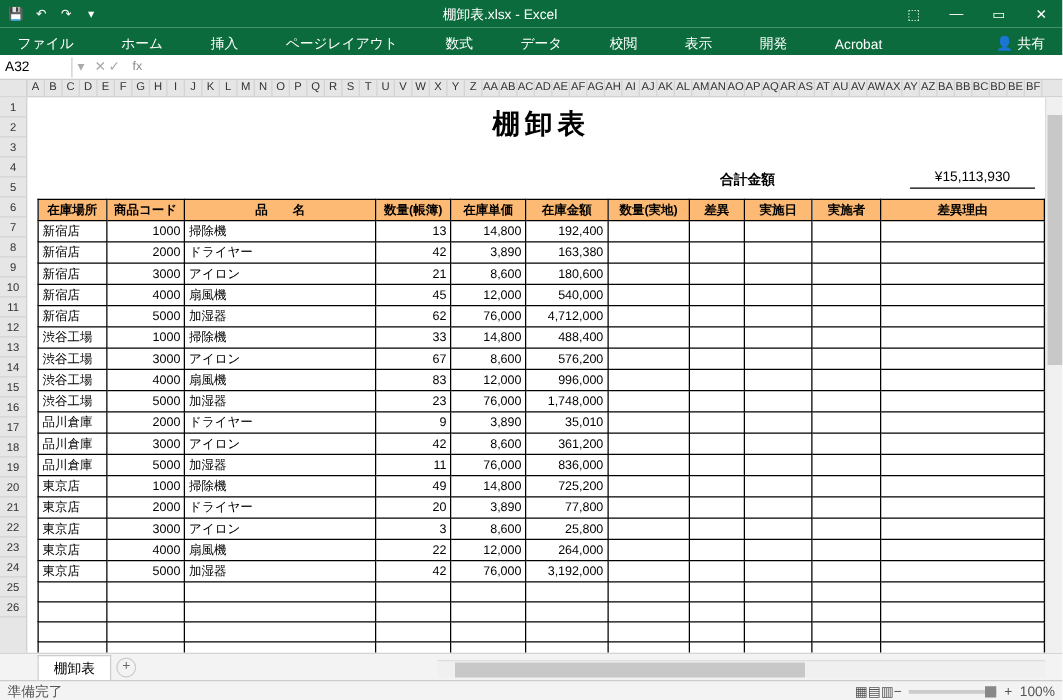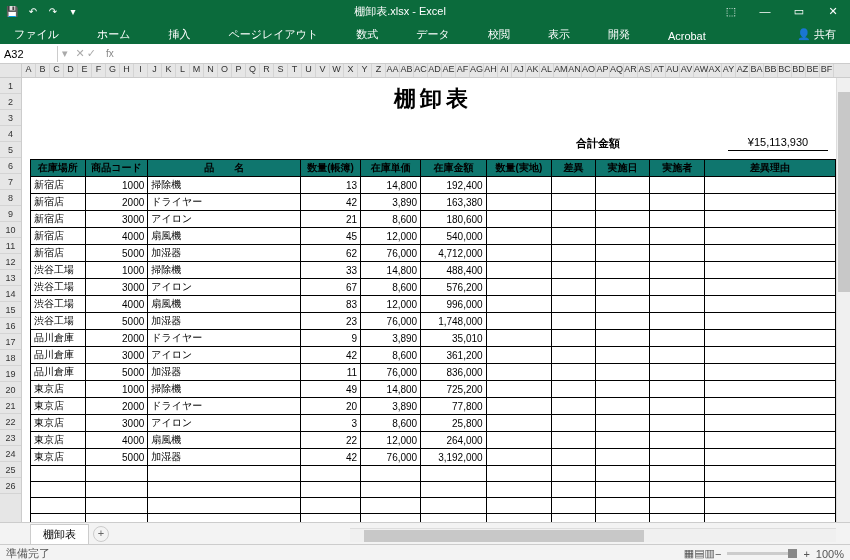--- a/index.html
+++ b/index.html
@@ -26,21 +26,21 @@
 .rowhdr{width:22px;background:#e6e6e6;border-right:1px solid #ccc}
 .rowhdr .r{height:16px;font-size:9px;color:#333;text-align:center;border-bottom:1px solid #d4d4d4;line-height:16px}
 .sheet{flex:1;position:relative;overflow:hidden;background:#fff}
 .doc{position:absolute;left:8px;top:2px;width:806px}
 .doc h1{text-align:center;font-size:22px;font-weight:700;letter-spacing:4px;padding:4px 0}
 .totals{display:flex;justify-content:flex-end;gap:108px;padding:18px 8px 8px 0;font-size:11px}
 .totals .lbl{font-weight:700}
 .totals .val{border-bottom:1px solid #000;min-width:100px;text-align:center;padding:0 4px}
 table.data{width:100%;border-collapse:collapse}
 table.data th,table.data td{border:1px solid #000;font-size:10px;padding:1px 3px;height:16px;white-space:nowrap;overflow:hidden}
-table.data th{background:#0f766e;font-weight:700;text-align:center}
+table.data th{background:#fdba74;font-weight:700;text-align:center}
 table.data td{text-align:right}
 table.data td.l{text-align:left}
 .sheettabs{height:22px;background:#f3f3f3;border-top:1px solid #ccc;display:flex;align-items:center;padding:0 30px;gap:4px}
 .sheettabs .st{padding:2px 12px;font-size:11px;background:#fff;border:1px solid #ccc;border-bottom:none}
 .sheettabs .add{width:16px;height:16px;border:1px solid #ccc;border-radius:50%;text-align:center;line-height:13px;font-size:11px;color:#666}
 .status{height:18px;background:#f3f3f3;border-top:1px solid #ccc;display:flex;align-items:center;padding:0 6px;font-size:10px;color:#555}
 .status .spacer{flex:1}
 .status .zoom{display:flex;align-items:center;gap:6px}
 .status .slider{width:70px;height:3px;background:#ccc;position:relative}
 .status .slider::after{content:"";position:absolute;right:0;top:-3px;width:9px;height:9px;background:#888}

